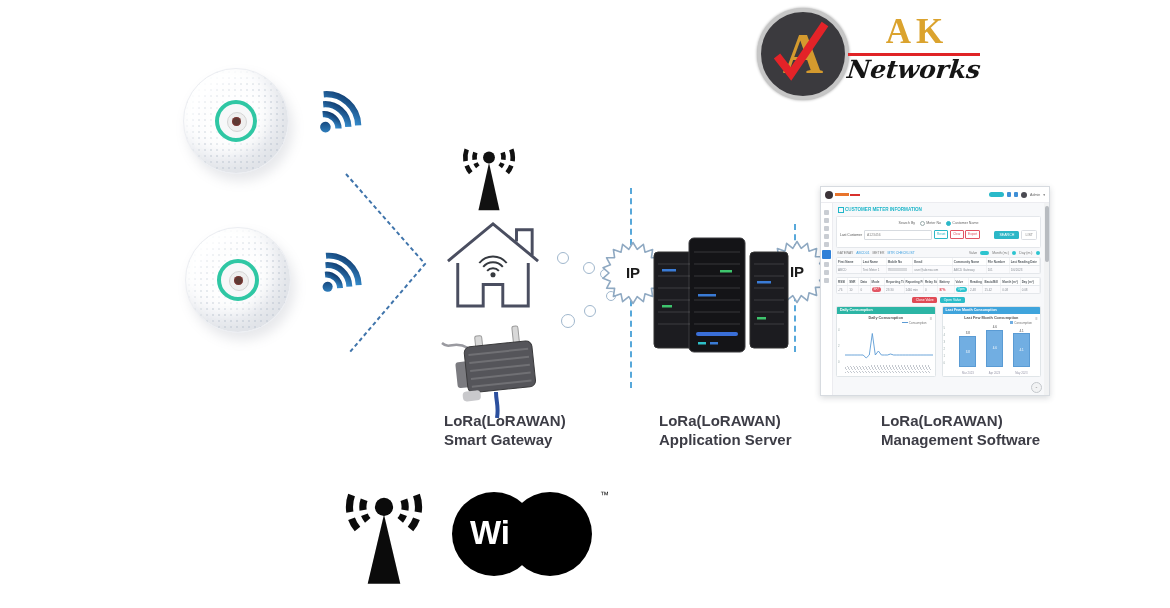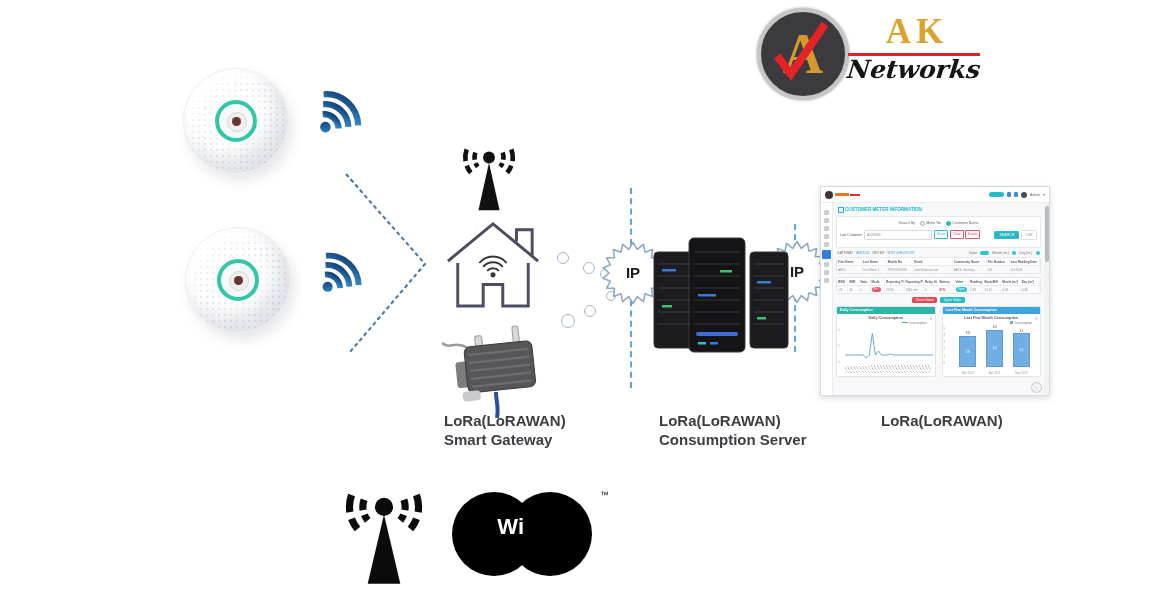--- a/index.html
+++ b/index.html
@@ -36,22 +36,22 @@
   .dash-v{border-left:2px dashed #57a8da;width:0;}
   .dot-ring{border:1.4px solid #a0b7cd;border-radius:50%;background:#fff;}
   .ip-badge{width:64px;height:64px;}
   .ip-badge .ip-text{position:absolute;left:0;top:0;width:64px;height:64px;text-align:center;
     line-height:64px;font-weight:bold;font-size:15px;color:#1c1c1c;}
   .diagram-label{width:150px;font-size:15px;line-height:19px;font-weight:600;color:#3d3d46;}
 
   
   .wifi-logo{left:452px;top:486px;width:164px;height:96px;}
   .wifi-logo .blob{position:absolute;width:84px;height:84px;border-radius:50%;background:#000;top:6px;}
-  .wifi-logo .wi{position:absolute;left:4px;top:28px;width:68px;text-align:right;color:#fff;
-    font-size:22px;font-weight:900;}
+  .wifi-logo .wi{position:absolute;left:4px;top:28px;width:68px;text-align:center;color:#fff;
+    font-size:33px;font-weight:900;}
   .wifi-logo .fi-box{position:absolute;left:74px;top:20px;width:58px;height:48px;background:#fff;
     border:5px solid #000;border-radius:14px;text-align:center;line-height:48px;color:#000;
     font-size:33px;font-weight:900;}
   .wifi-logo .tm{position:absolute;left:148px;top:4px;font-size:9px;color:#111;}
   .lorawan{left:640px;top:490px;width:300px;height:92px;color:#1d1d1f;}
   .lorawan .txt{position:absolute;left:0;top:20px;font-size:47px;font-weight:800;letter-spacing:-1px;}
   .lorawan sup{font-size:10px;vertical-align:28px;letter-spacing:0;}
 
   
   .dash{left:820px;top:186px;width:228px;height:208px;background:#fff;border:1px solid #d7dbe0;
@@ -287,24 +287,25 @@
         <rect x="58" y="106" width="8" height="2.5" fill="#3a7bd5"></rect>
     </g>
   </svg>
 
   <div class="abs diagram-label" style="left:444px;top:411px;">
     <div>LoRa(LoRAWAN)</div>
     <div>Smart Gateway</div>
   </div>
   <div class="abs diagram-label" style="left:659px;top:411px;">
     <div>LoRa(LoRAWAN)</div>
-    <div>Consumption Server</div>
+    <div>Application Server</div>
   </div>
   <div class="abs diagram-label" style="left:881px;top:411px;width:170px;">
     <div>LoRa(LoRAWAN)</div>
+    <div>Management Software</div>
   </div>
 
   <div class="abs dash">
     <div class="dash-nav">
       <span class="dl-circle"></span>
       <span class="dl-bar1"></span>
       <span class="dl-bar2"></span>
       <div class="dash-nav-right">
         <span class="dn-pill"></span>
         <span class="dn-ico"></span>

